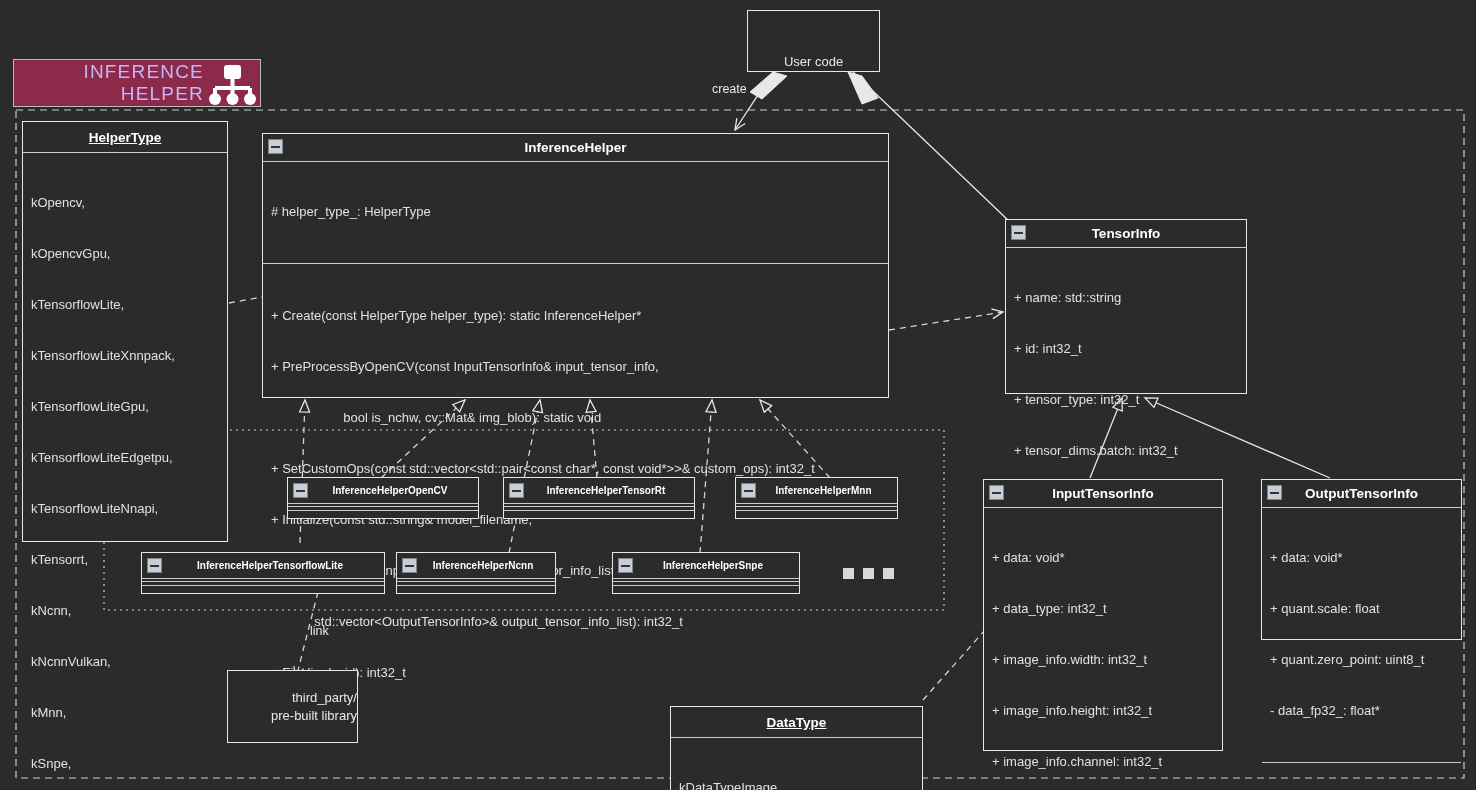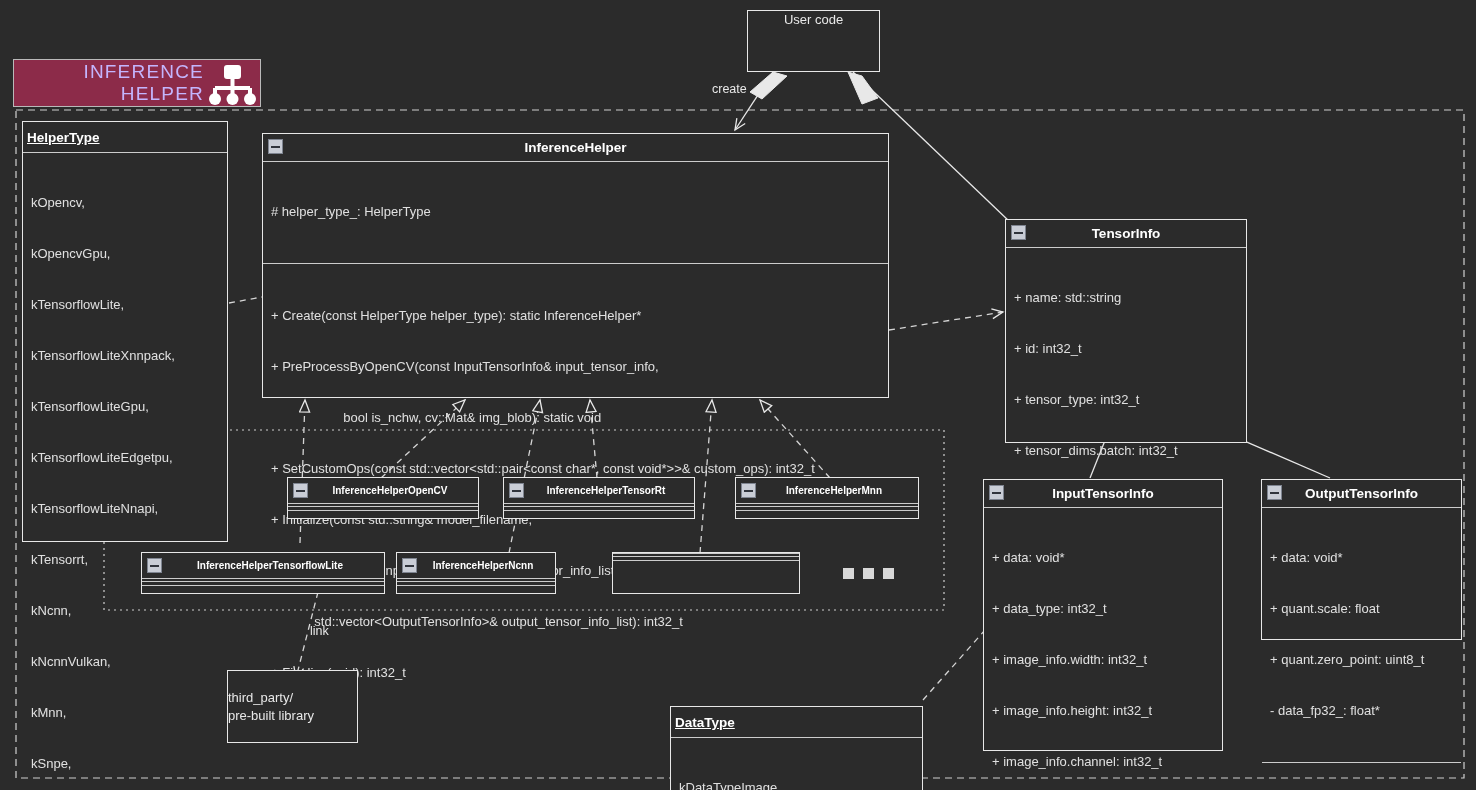--- a/index.html
+++ b/index.html
@@ -53,34 +53,35 @@
     border: 1px solid #7e8490;
     display: flex; align-items: center; justify-content: center;
   }
   .minus-icon i {
     display: block;
     width: 9px; height: 2px;
     background: #30343c;
   }
   
   .enum-title {
+    text-align: center;
     font-weight: bold;
     font-size: 13.5px;
     padding: 8px 4px 7px 4px;
     color: #ffffff;
   }
   .enum-title span { text-decoration: underline; }
   
   .plainbox {
     position: absolute;
     border: 1px solid #e8e8e8;
     background: #2b2b2b;
     color: #e8e8e8;
     display: flex;
-    align-items: flex-start;
+    align-items: flex-end;
     justify-content: center;
     text-align: center;
     font-size: 13px;
     line-height: 18px;
   }
   
   .subclass {
     position: absolute;
     border: 1px solid #e8e8e8;
     background: #2b2b2b;
@@ -230,21 +231,21 @@
       <div>                    bool is_nchw, cv::Mat&amp; img_blob): static void</div>
       <div>+ SetCustomOps(const std::vector&lt;std::pair&lt;const char*, const void*&gt;&gt;&amp; custom_ops): int32_t</div>
       <div>+ Initialize(const std::string&amp; model_filename,</div>
       <div>            std::vector&lt;InputTensorInfo&gt;&amp; input_tensor_info_list,</div>
       <div>            std::vector&lt;OutputTensorInfo&gt;&amp; output_tensor_info_list): int32_t</div>
       <div>+ Finalize(void): int32_t</div>
       
     </div>
   </div>
 
-  <div class="umlbox" style="left:1005px; top:219px; width:242px; height:224px;">
+  <div class="umlbox" style="left:1005px; top:219px; width:242px; height:175px;">
     <div class="uml-title">
       <div class="minus-icon">
           <i></i>
         </div>
       <span>TensorInfo</span>
     </div>
     <div class="uml-sep"></div>
     <div class="uml-body">
       <div>+ name: std::string</div>
       <div>+ id: int32_t</div>
@@ -271,21 +272,21 @@
     <div class="uml-title">
       <div class="minus-icon">
           <i></i>
         </div>
       <span>InferenceHelperTensorRt</span>
     </div>
     <div class="strip"></div>
     <div class="strip2"></div>
   </div>
 
-  <div class="subclass" style="left:735px; top:477px; width:184px; height:42px;">
+  <div class="subclass" style="left:735px; top:477px; width:163px; height:42px;">
     <div class="uml-title">
       <div class="minus-icon">
           <i></i>
         </div>
       <span>InferenceHelperMnn</span>
     </div>
     <div class="strip"></div>
     <div class="strip2"></div>
   </div>
 
@@ -305,20 +306,26 @@
       <div class="minus-icon">
           <i></i>
         </div>
       <span>InferenceHelperNcnn</span>
     </div>
     <div class="strip"></div>
     <div class="strip2"></div>
   </div>
 
   <div class="subclass" style="left:612px; top:552px; width:188px; height:42px;">
+    <div class="uml-title">
+      <div class="minus-icon">
+          <i></i>
+        </div>
+      <span>InferenceHelperSnpe</span>
+    </div>
     <div class="strip"></div>
     <div class="strip2"></div>
   </div>
 
   <div class="ellipsis-dots" style="left:843px; top:568px;">
     <i></i>
       <i></i>
       <i></i>
   </div>
 

